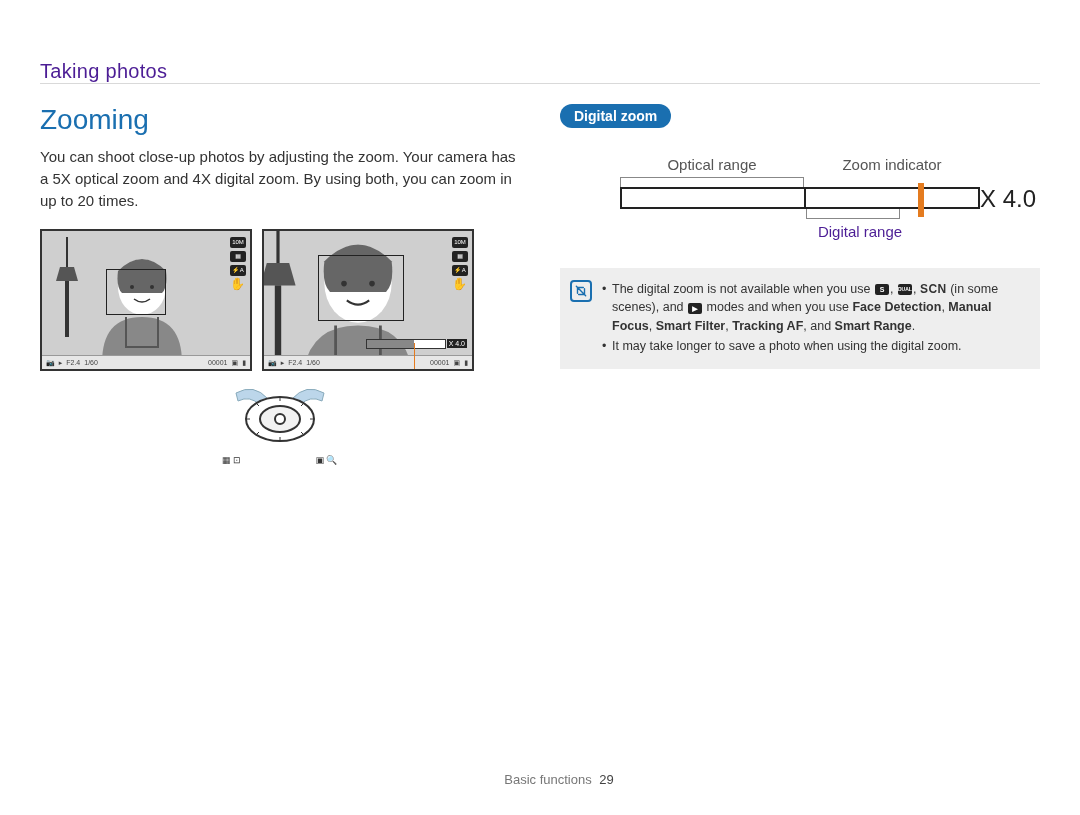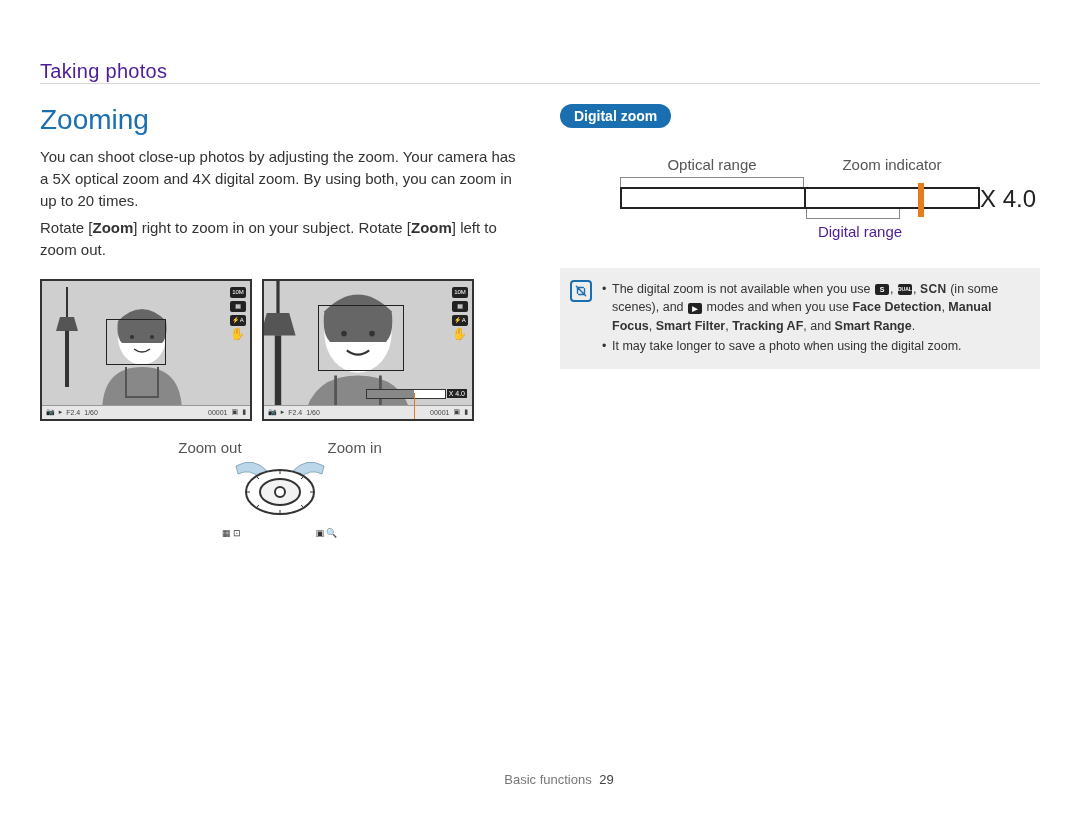--- a/index.html
+++ b/index.html
@@ -262,23 +262,20 @@
 </head>
 <body>
 
 <div class="breadcrumb">Taking photos</div>
 
 <div class="columns">
 
   <div class="col">
     <h1 class="section-title">Zooming</h1>
     <p class="body">You can shoot close-up photos by adjusting the zoom. Your camera has a 5X optical zoom and 4X digital zoom. By using both, you can zoom in up to 20 times.</p>
-    <p class="body">
-      <span>Rotate [</span><span class="bold">Zoom</span><span>] right to zoom in on your subject. Rotate [</span><span class="bold">Zoom</span><span>] left to zoom out.</span>
-    </p>
 
     <div class="screens">
 
       <div class="screen">
         <div class="lamp">
           <svg viewBox="0 0 30 100">
               <path d="M15 0 L15 30" stroke="#333" stroke-width="2"></path>
               <path d="M8 30 L22 30 L26 44 L4 44 Z" fill="#555"></path>
               <rect x="13" y="44" width="4" height="56" fill="#333"></rect>
             </svg>
@@ -351,24 +348,20 @@
           <span style="flex:1"></span>
           <span>00001</span>
           <span>▣</span>
           <span>▮</span>
         </div>
         <div class="callout-line" style="left:150px; top:112px; height:44px;"></div>
       </div>
     </div>
 
     <div class="zoom-labels">
-      <div class="zl-row">
-        <span>Zoom out</span>
-        <span>Zoom in</span>
-      </div>
       <div class="dial">
         <svg width="120" height="64" viewBox="0 0 120 64">
           <path d="M16 4 Q34 -6 48 10 L40 16 Q30 6 18 12 Z" fill="#bcd6ea" stroke="#8ab" stroke-width="1"></path>
           <path d="M104 4 Q86 -6 72 10 L80 16 Q90 6 102 12 Z" fill="#bcd6ea" stroke="#8ab" stroke-width="1"></path>
           <ellipse cx="60" cy="30" rx="34" ry="22" fill="#fff" stroke="#333" stroke-width="2"></ellipse>
           <ellipse cx="60" cy="30" rx="20" ry="13" fill="#f2f2f2" stroke="#333" stroke-width="2"></ellipse>
           <circle cx="60" cy="30" r="5" fill="#fff" stroke="#333" stroke-width="2"></circle>
           <g stroke="#333" stroke-width="1">
             <line x1="26" y1="30" x2="30" y2="30"></line>
               <line x1="90" y1="30" x2="94" y2="30"></line>

